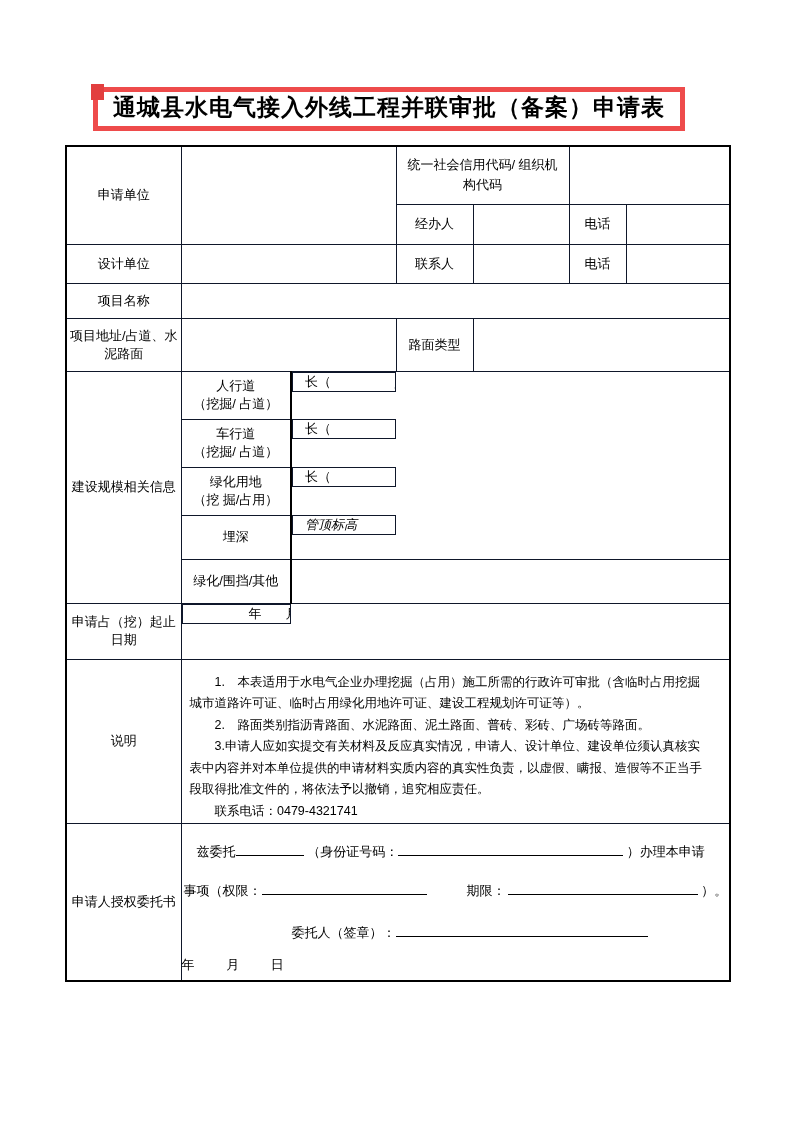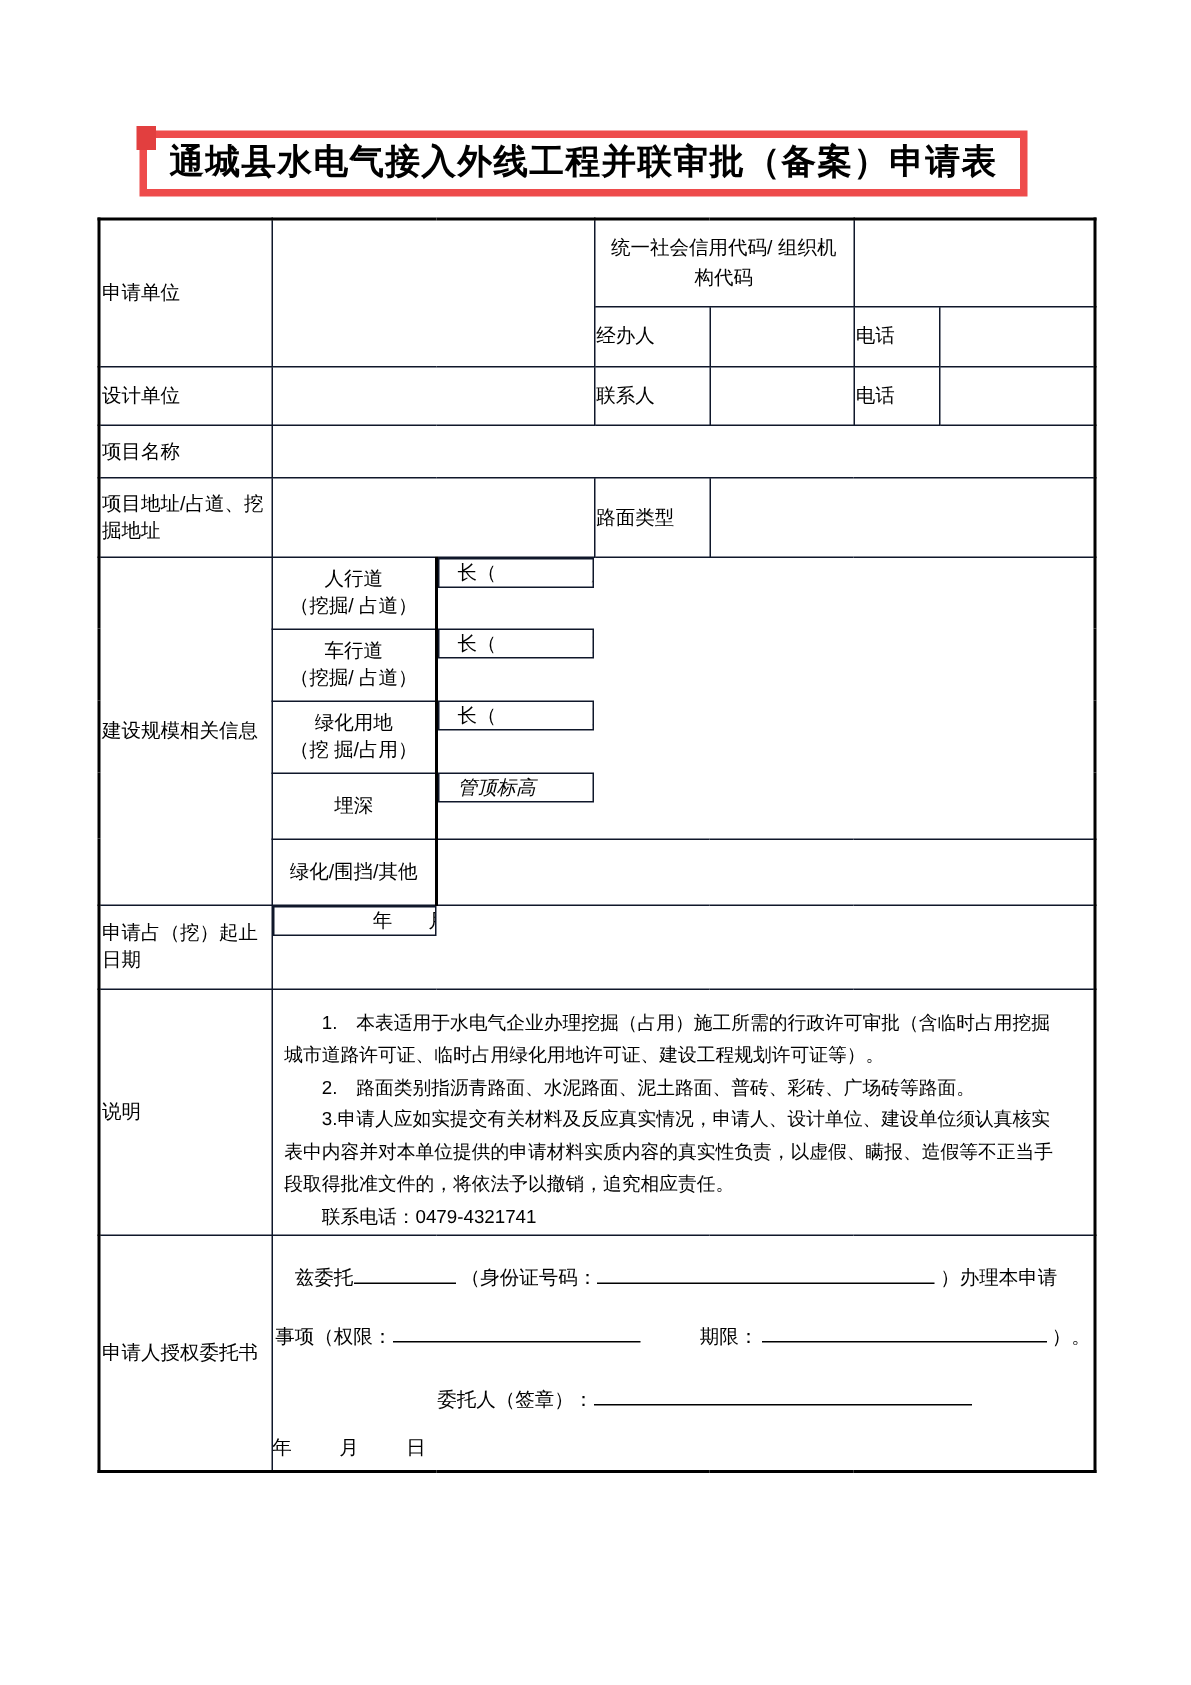--- a/index.html
+++ b/index.html
@@ -5,21 +5,21 @@
   html,body{margin:0;padding:0;background:#fff;}
   .page{position:relative;width:794px;height:1123px;background:#fff;overflow:hidden;
         font-family:"Liberation Sans","DejaVu Sans",sans-serif;color:#000;}
   .title-box{position:absolute;left:93px;top:87px;width:582px;height:34px;
         border:5px solid #ee4b4b;display:flex;align-items:flex-start;justify-content:center;}
   .title-corner{position:absolute;left:-7px;top:-8px;width:13px;height:16px;background:#e23f3f;}
   .title-text{font-size:23px;font-weight:bold;letter-spacing:1px;white-space:nowrap;}
   table.tbl{position:absolute;left:65px;top:145px;width:664px;border-collapse:collapse;
         table-layout:fixed;border:2px solid #000;}
   td{border:1px solid #0f172a;font-size:13px;padding:0;vertical-align:middle;overflow:hidden;}
-  .lbl{text-align:left;line-height:18px;padding:0 1px;}
+  .lbl{text-align:center;line-height:18px;padding:0 1px;}
   .sub{text-align:center;line-height:18px;border-right:2px solid #000;}
   .fill{background:#fff;}
   .credit{text-align:center;line-height:20px;padding:2px 6px;}
   .formula{display:flex;align-items:center;padding:0 14px 0 12px;white-space:nowrap;}
   .f2{margin-left:62px;}
   .ital{font-style:italic;}
   .depth{display:flex;align-items:center;padding-left:12px;white-space:nowrap;font-style:italic;}
   .daterow{display:flex;align-items:center;padding-left:66px;white-space:nowrap;}
   .daterow span{display:inline-block;}
   .dm1{margin-left:24px;}
@@ -84,21 +84,21 @@
       <td class="lbl">电话</td>
       <td class="fill"></td>
     </tr>
 
     <tr style="height:35px">
       <td class="lbl">项目名称</td>
       <td class="fill" colspan="6"></td>
     </tr>
 
     <tr style="height:53px">
-      <td class="lbl">项目地址/占道、挖掘地址</td>
+      <td class="lbl">项目地址/占道、水泥路面</td>
       <td class="fill" colspan="2"></td>
       <td class="lbl">路面类型</td>
       <td class="fill" colspan="3"></td>
     </tr>
 
     <tr style="height:48px">
       <td class="lbl" rowspan="5">建设规模相关信息</td>
       <td class="sub">
         <div>人行道</div>
         <div>（挖掘/ 占道）</div>

